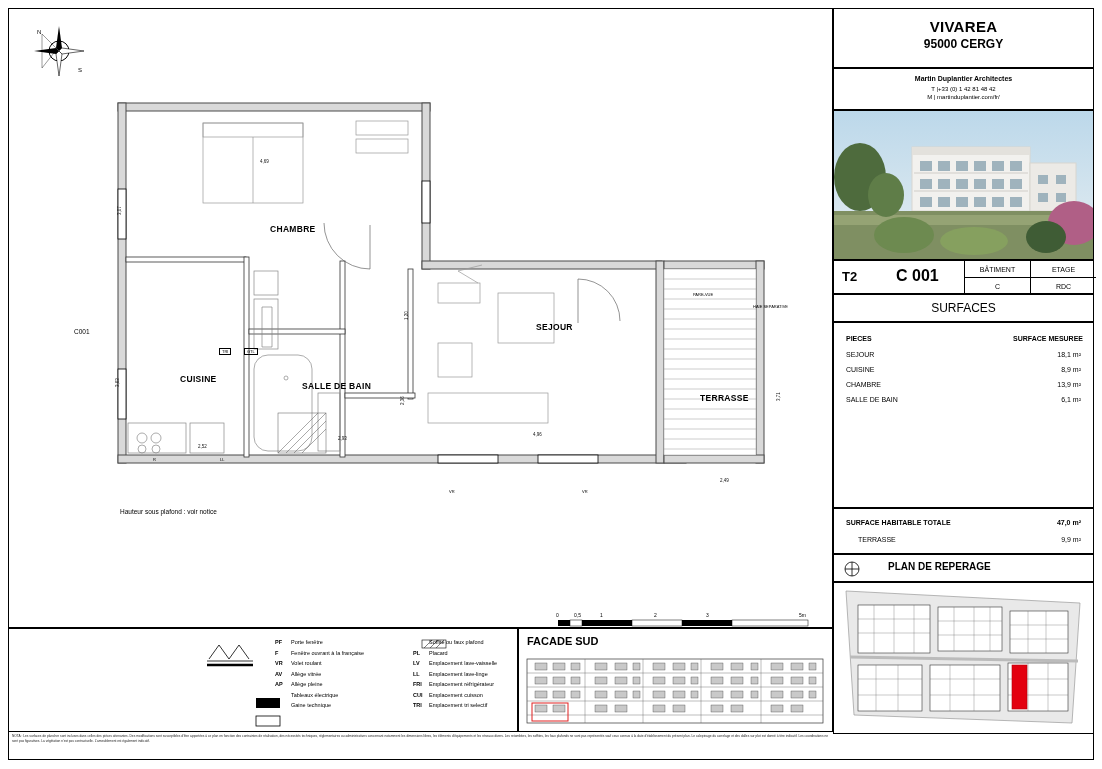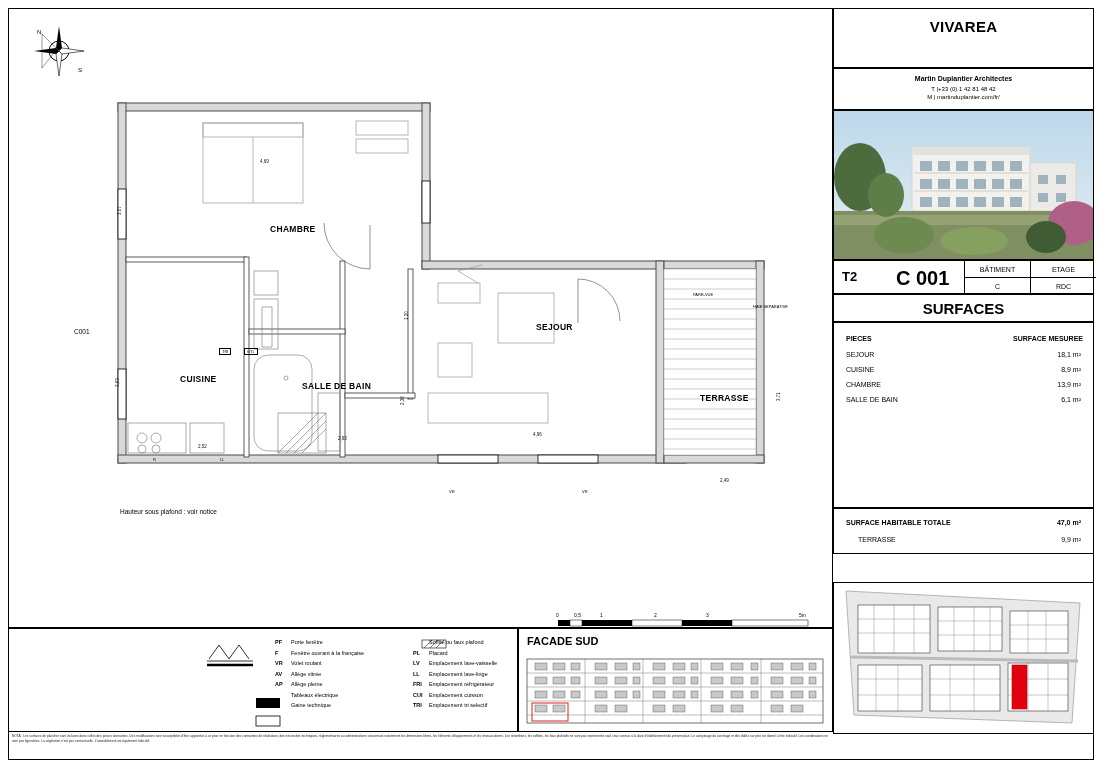--- a/index.html
+++ b/index.html
@@ -349,20 +349,21 @@
   </div>
 
   <div class="t" id="note">
     <div class="t" style="left:4px;top:2px;width:816px;font-size:3.2px;line-height:4.6px;text-align:justify;color:#222;">NOTA : Les surfaces de plancher sont incluses dans  celles des pièces attenantes. Des modifications sont susceptibles d'être apportées à ce plan en fonction des contraintes de réalisation, des nécessités techniques, réglementaires ou administratives concernant notamment les dimensions libres, les éléments d'équipements et les réseaux divers. Les retombées, les soffites, les faux plafonds ne sont pas représentés sauf ceux connus à la date d'établissement du présent plan. Le calepinage du carrelage et des dalles sur plot est donné à titre indicatif.  Les coordinations ne sont pas figuratives. La végétation n'est pas contractuelle. L'ameublement est également indicatif.</div>
   </div>
 
   <div class="t" id="tb">
 
     <div class="tbrow bd" id="tb-title">
       <div class="l1">VIVAREA</div>
+      <div class="l3">95000 CERGY</div>
     </div>
 
     <div class="tbrow bd" id="tb-arch">
       <div class="a1">Martin Duplantier Architectes</div>
       <div class="a2">T  |+33 (0) 1 42 81 48 42</div>
       <div class="a3">M | martinduplantier.com/fr/</div>
     </div>
 
     <div class="tbrow bd" id="tb-img">
       <svg width="259" height="148" viewBox="0 0 259 148">
@@ -413,31 +414,31 @@
         <ellipse cx="52" cy="84" rx="18" ry="22" fill="#5f7d48"></ellipse>
         <ellipse cx="240" cy="112" rx="26" ry="22" fill="#b05f86"></ellipse>
         <ellipse cx="212" cy="126" rx="20" ry="16" fill="#3f5c35"></ellipse>
         <ellipse cx="70" cy="124" rx="30" ry="18" fill="#6d8a50"></ellipse>
         <ellipse cx="140" cy="130" rx="34" ry="14" fill="#86a05f"></ellipse>
       </svg>
     </div>
 
     <div class="tbrow bd" id="tb-type">
       <div class="t" style="left:8px;top:8px;font-size:13px;font-weight:bold;">T2</div>
-      <div class="t" style="left:62px;top:6px;font-size:20px;font-weight:bold;">C 001</div>
+      <div class="t" style="left:62px;top:6px;font-size:16px;font-weight:bold;">C 001</div>
       <div class="t" style="left:130px;top:0;width:131px;height:34px;border-left:1px solid #000;">
         <div class="t ctr" style="left:0;top:0;width:66px;height:17px;border-right:1px solid #000;border-bottom:1px solid #000;font-size:7px;line-height:17px;">BÂTIMENT</div>
         <div class="t ctr" style="left:66px;top:0;width:65px;height:17px;border-bottom:1px solid #000;font-size:7px;line-height:17px;">ETAGE</div>
         <div class="t ctr" style="left:0;top:17px;width:66px;height:17px;border-right:1px solid #000;font-size:7px;line-height:17px;">C</div>
         <div class="t ctr" style="left:66px;top:17px;width:65px;height:17px;font-size:7px;line-height:17px;">RDC</div>
       </div>
     </div>
 
     <div class="tbrow bd" id="tb-surfhdr">
-      <div class="ctr" style="font-size:15px;font-weight:bold;line-height:27px;">SURFACES</div>
+      <div class="ctr" style="font-size:12px;font-weight:normal;line-height:27px;">SURFACES</div>
     </div>
 
     <div class="tbrow bd" id="tb-surf">
       <div class="t" style="left:12px;top:12px;font-size:7px;font-weight:bold;">PIECES</div>
       <div class="t" style="right:10px;top:12px;font-size:7px;font-weight:bold;">SURFACE MESUREE</div>
 
       <div class="t" style="left:12px;top:28px;font-size:7px;">SEJOUR</div>
       <div class="t" style="right:12px;top:28px;font-size:7px;">18,1 m²</div>
 
       <div class="t" style="left:12px;top:43px;font-size:7px;">CUISINE</div>
@@ -450,20 +451,28 @@
       <div class="t" style="right:12px;top:73px;font-size:7px;">6,1 m²</div>
     </div>
 
     <div class="tbrow bd" id="tb-tot">
       <div class="t" style="left:12px;top:10px;font-size:7px;font-weight:bold;">SURFACE HABITABLE TOTALE</div>
       <div class="t" style="right:12px;top:10px;font-size:7px;font-weight:bold;">47,0 m²</div>
       <div class="t" style="left:24px;top:27px;font-size:7px;">TERRASSE</div>
       <div class="t" style="right:12px;top:27px;font-size:7px;">9,9 m²</div>
     </div>
 
+    <div class="tbrow bd" id="tb-rep">
+      <svg class="t" style="left:10px;top:6px;width:16px;height:16px;" viewBox="0 0 16 16">
+        <circle cx="8" cy="8" r="7" fill="none" stroke="#000" stroke-width=".8"></circle>
+        <line x1="8" y1="1" x2="8" y2="15" stroke="#000" stroke-width=".8"></line>
+        <line x1="1" y1="8" x2="15" y2="8" stroke="#000" stroke-width=".8"></line>
+      </svg>
+      <div class="t" style="left:54px;top:6px;font-size:10px;font-weight:bold;">PLAN DE REPERAGE</div>
+    </div>
 
     <div class="tbrow bd" id="tb-repimg">
       <svg width="259" height="150" viewBox="0 0 259 150">
         <rect x="0" y="0" width="259" height="150" fill="#fff"></rect>
         <polygon points="12,8 246,20 238,140 20,132" fill="#e9e9e9" stroke="#999" stroke-width=".7"></polygon>
         <g fill="#fff" stroke="#333" stroke-width=".6">
           <rect x="24" y="22" width="72" height="48"></rect>
           <rect x="104" y="24" width="64" height="44"></rect>
           <rect x="176" y="28" width="58" height="42"></rect>
           <rect x="24" y="82" width="64" height="46"></rect>

